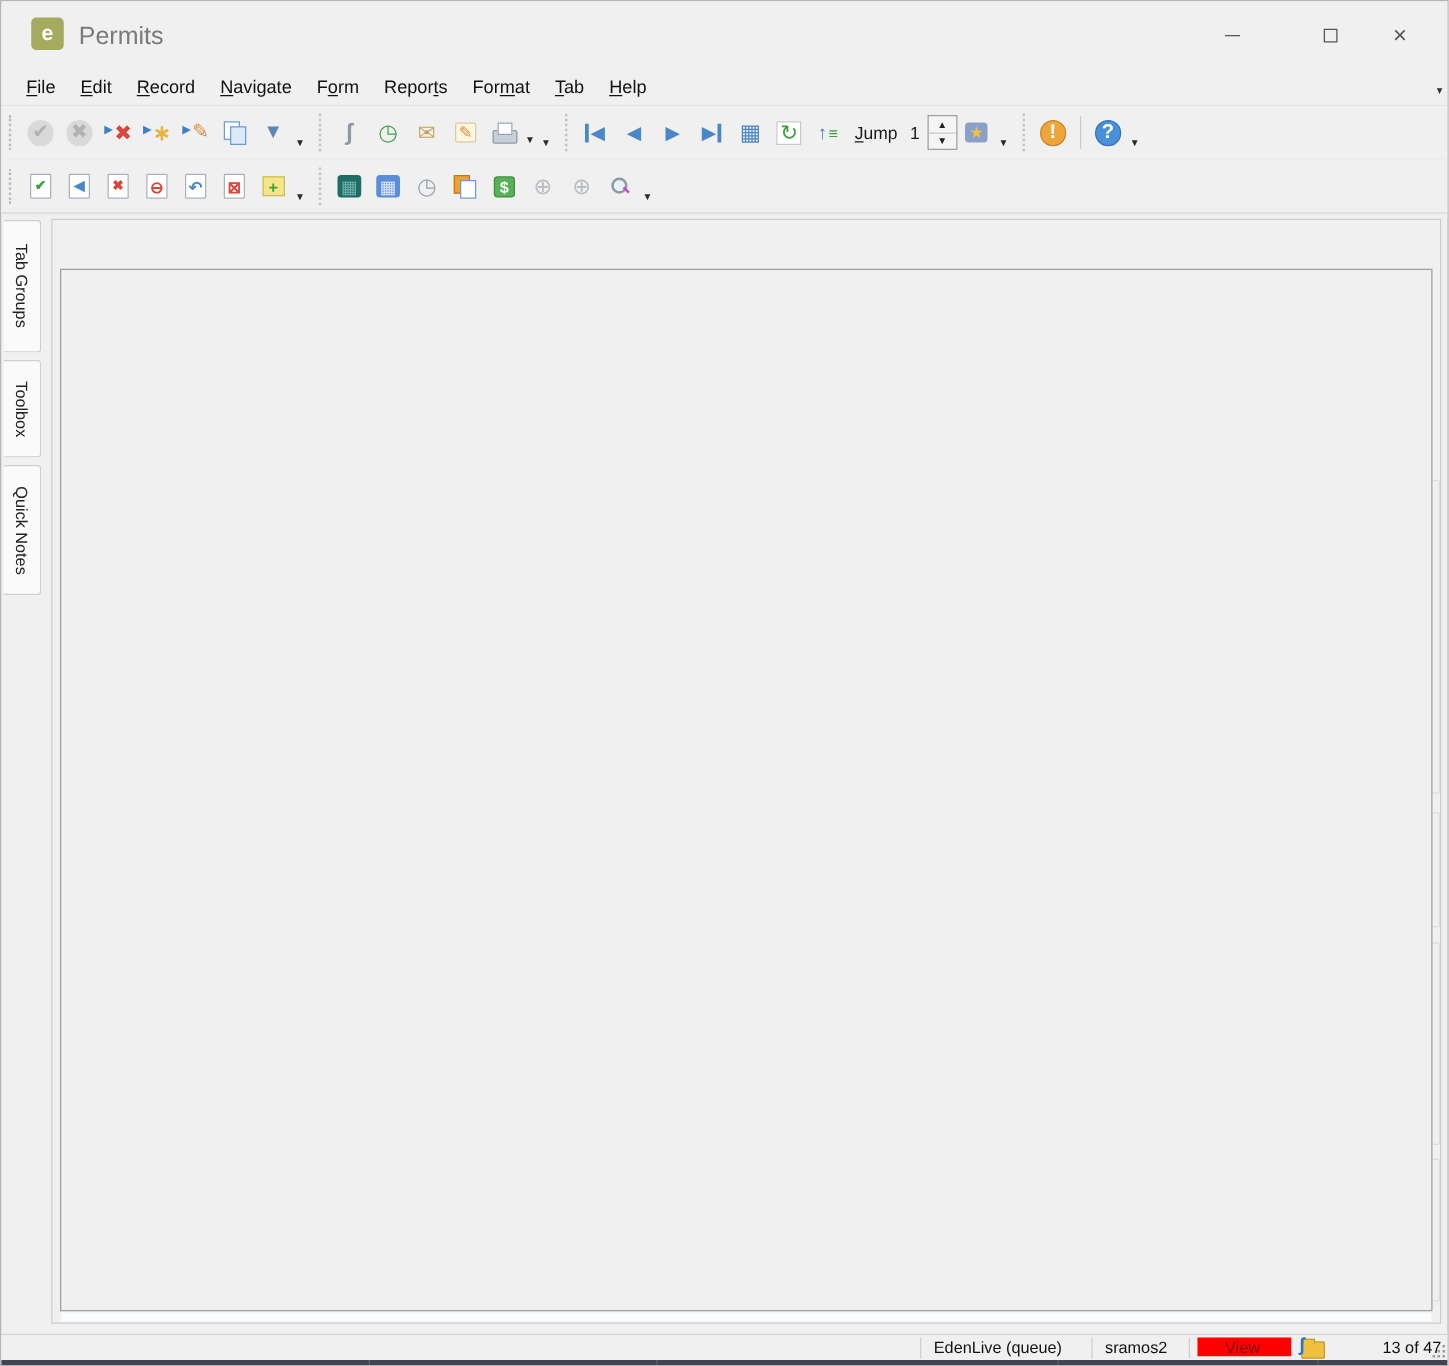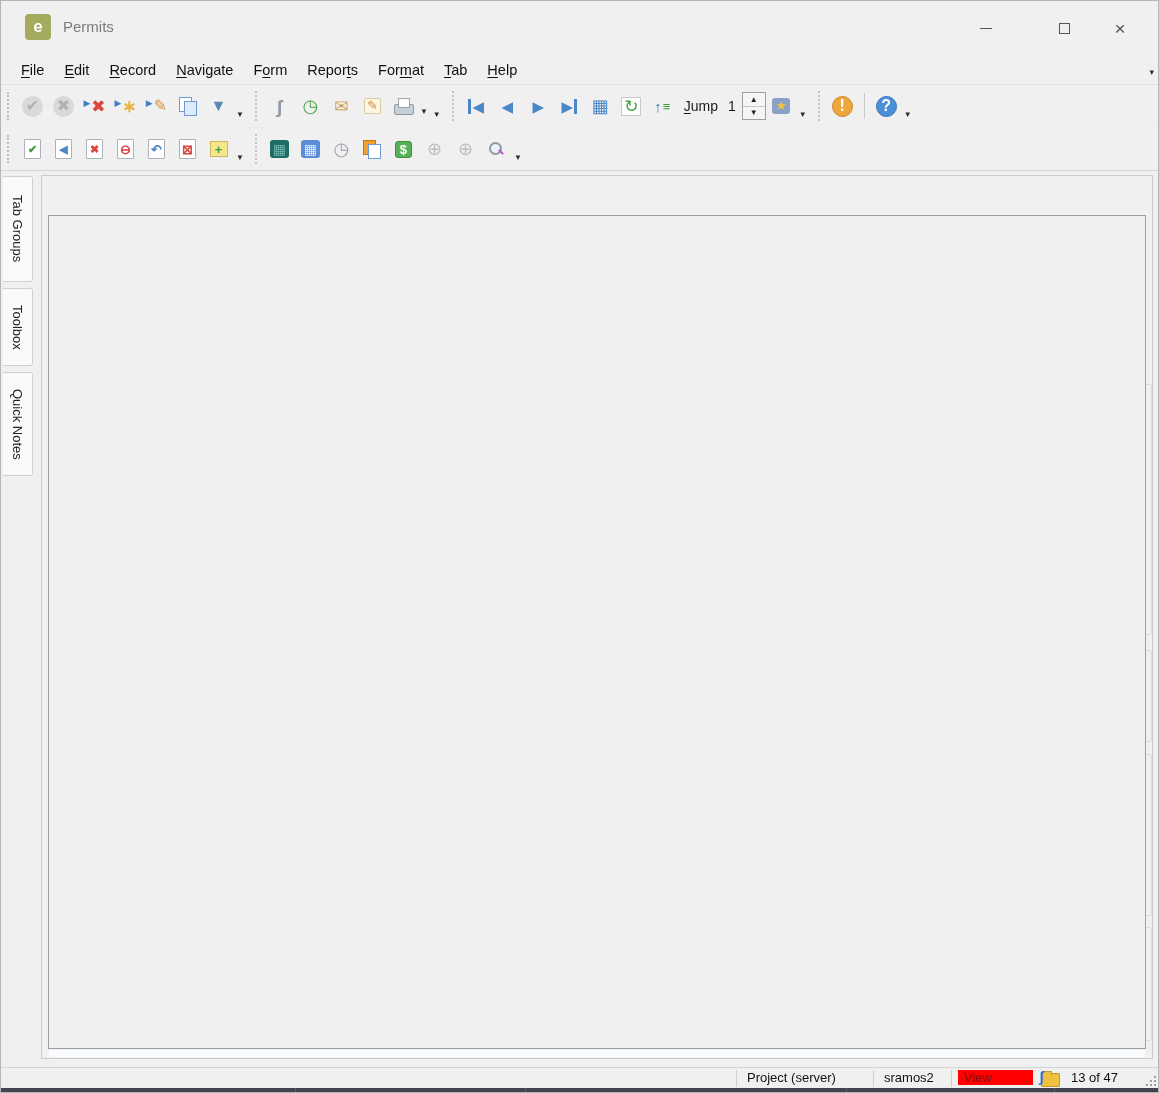--- a/index.html
+++ b/index.html
@@ -4,21 +4,21 @@
 <style>
   html,body{margin:0;padding:0;background:#e8e8e8;}
   #app{position:relative;width:1159px;height:1093px;background:#f0f0f0;font-family:"Liberation Sans",sans-serif;
        border:1px solid #b5b5b5;box-sizing:border-box;overflow:hidden;color:#1a1a1a;}
   *{box-sizing:border-box;}
 
   
   .titlebar{position:absolute;left:0;top:0;width:100%;height:54px;background:#f0f0f0;}
   .app-icon{position:absolute;left:24px;top:13px;width:26px;height:26px;background:#a4aa5e;border-radius:4px;
             color:#fff;font-weight:bold;font-size:17px;display:flex;align-items:center;justify-content:center;}
-  .win-title{position:absolute;left:62px;top:17px;font-size:15px;color:#7a7a7a;}
+  .win-title{position:absolute;left:62px;top:17px;font-size:20px;color:#7a7a7a;}
   .wc{position:absolute;top:12px;width:46px;height:30px;display:flex;align-items:center;justify-content:center;}
   .wc-min{left:962px;} .wc-max{left:1040px;} .wc-close{left:1096px;}
   .wc-min i{display:block;width:12px;height:1px;background:#555;}
   .wc-max i{display:block;width:11px;height:11px;border:1px solid #555;}
   .wc-close i{font-style:normal;font-size:19px;color:#555;line-height:1;}
 
   
   .menubar{position:absolute;left:0;top:54px;width:100%;height:30px;background:#f0f0f0;display:flex;align-items:center;padding-left:10px;border-bottom:1px solid #e2e2e2;}
   .menu-item{font-size:14.5px;padding:3px 10px;color:#111;}
   .menu-overflow{position:absolute;right:4px;top:12px;font-size:9px;color:#333;}
@@ -118,21 +118,21 @@
          padding:2px 6px;line-height:17px;box-shadow:0 1px 0 rgba(120,130,140,.35);}
   .cb{position:absolute;width:15px;height:15px;background:#fff;border:1px solid #8a8f94;border-radius:3px;}
   .cb-ind{background:#2f6fd1;border-color:#2f6fd1;}
   .cb-ind::after{content:"";position:absolute;left:3px;top:6px;width:8px;height:2.5px;background:#fff;border-radius:1px;}
   .daysfld{text-align:right;}
 
   
   .statusbar{position:absolute;left:0;top:1066px;width:100%;height:21px;background:#f0f0f0;border-top:1px solid #d5d5d5;font-size:13px;}
   .sb-sep{position:absolute;top:2px;width:1px;height:17px;background:#cfcfcf;}
   .sb-cell{position:absolute;top:2px;font-size:13px;color:#111;white-space:nowrap;}
-  .sb-mode{background:#ff0000;color:#7b0e0e;padding:0 6px;width:75px;}
+  .sb-mode{background:#ff0000;color:#7b0e0e;padding:0 22px;width:75px;}
   .folder{position:absolute;width:19px;height:14px;background:#f0c040;border:1px solid #c89a2a;border-radius:1px;}
   .folder::before{content:"";position:absolute;left:0;top:-3px;width:8px;height:3px;background:#f0c040;border:1px solid #c89a2a;border-bottom:none;}
   .folder::after{content:"ʃ";position:absolute;left:-3px;top:-6px;color:#2f6fd1;font-weight:bold;font-size:15px;}
   .gripdots{position:absolute;right:2px;top:6px;width:12px;height:12px;}
   .gripdots i{position:absolute;width:2px;height:2px;background:#9aa0a6;}
   .taskstrip{position:absolute;left:0;top:1087px;width:100%;height:6px;background:#3f4450;}
   .taskstrip i{position:absolute;top:0;width:1px;height:6px;background:#5a6070;}
 </style>
 </head>
 <body>
@@ -469,27 +469,27 @@
     <div class="multi" style="left:677px;top:12px;width:299px;height:76px;" data-name="lender-address-box"></div>
     <span class="lbl" style="left:46px;top:60px;width:60px;" data-name="lender-phone-label">Phone</span>
     <span class="fld" style="left:112px;top:54px;width:166px;height:25px;" data-name="lender-phone-field"><span data-name="lender-phone-value">( )  -</span></span>
     <span class="lbl" style="left:280px;top:60px;width:50px;" data-name="lender-email-label">Email</span>
     <span class="fld empty" style="left:338px;top:54px;width:263px;height:25px;" data-name="lender-email-field"></span>
     <span class="lbl" style="left:612px;top:60px;width:58px;" data-name="lender-address-label">Address</span>
   </div>
 
   <div class="statusbar" data-name="statusbar">
     <span class="sb-sep" style="left:735px;" data-name="statusbar-separator"></span>
-    <span class="sb-cell" style="left:746px;" data-name="statusbar-server">Project (server)</span>
+    <span class="sb-cell" style="left:746px;" data-name="statusbar-server">EdenLive (queue)</span>
     <span class="sb-sep" style="left:872px;" data-name="statusbar-separator"></span>
     <span class="sb-cell" style="left:883px;" data-name="statusbar-user">sramos2</span>
     <span class="sb-sep" style="left:950px;" data-name="statusbar-separator"></span>
     <span class="sb-cell sb-mode" style="left:957px;" data-name="statusbar-mode-badge">View</span>
     <span class="folder" style="left:1040px;top:5px;" data-name="attachment-folder-icon"></span>
-    <span class="sb-cell" style="left:1070px;" data-name="statusbar-record-position">13 of 47</span>
+    <span class="sb-cell" style="left:1105px;" data-name="statusbar-record-position">13 of 47</span>
     <span class="gripdots" data-name="resize-grip">
       <i style="right:0;bottom:0;"></i>
         <i style="right:4px;bottom:0;"></i>
         <i style="right:8px;bottom:0;"></i>
       <i style="right:0;bottom:4px;"></i>
         <i style="right:4px;bottom:4px;"></i>
         <i style="right:0;bottom:8px;"></i>
     </span>
   </div>
   <div class="taskstrip" data-name="taskbar-edge">

